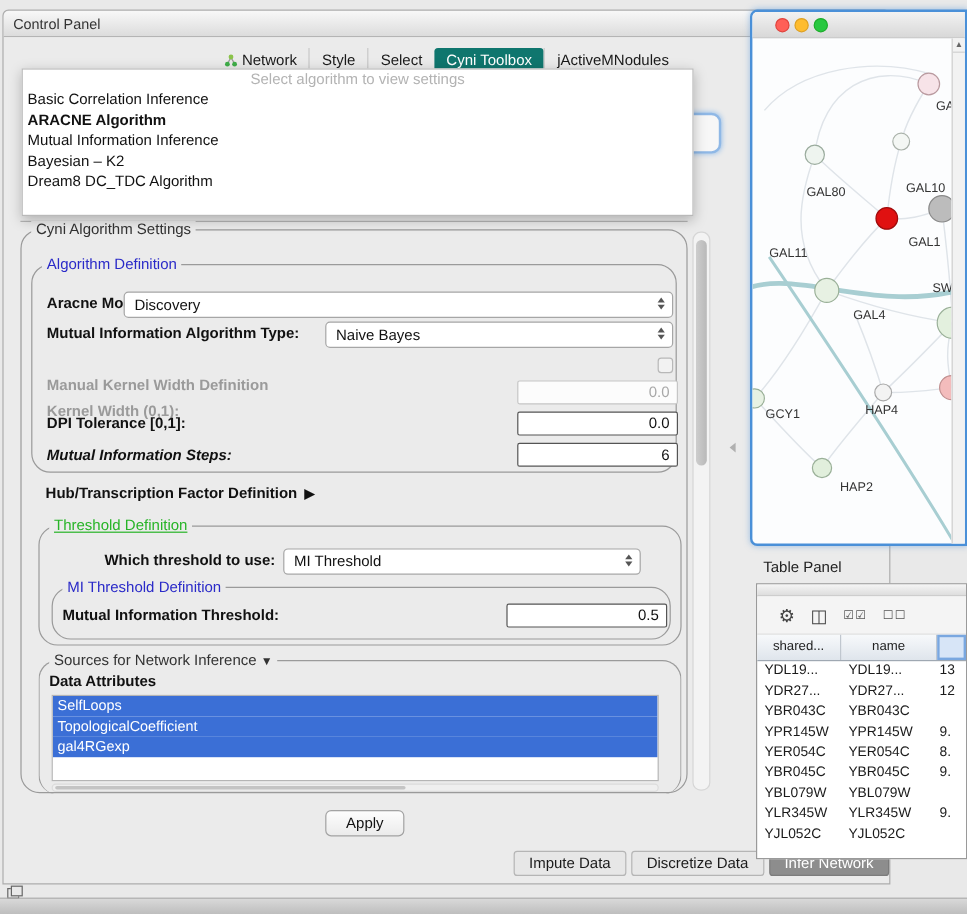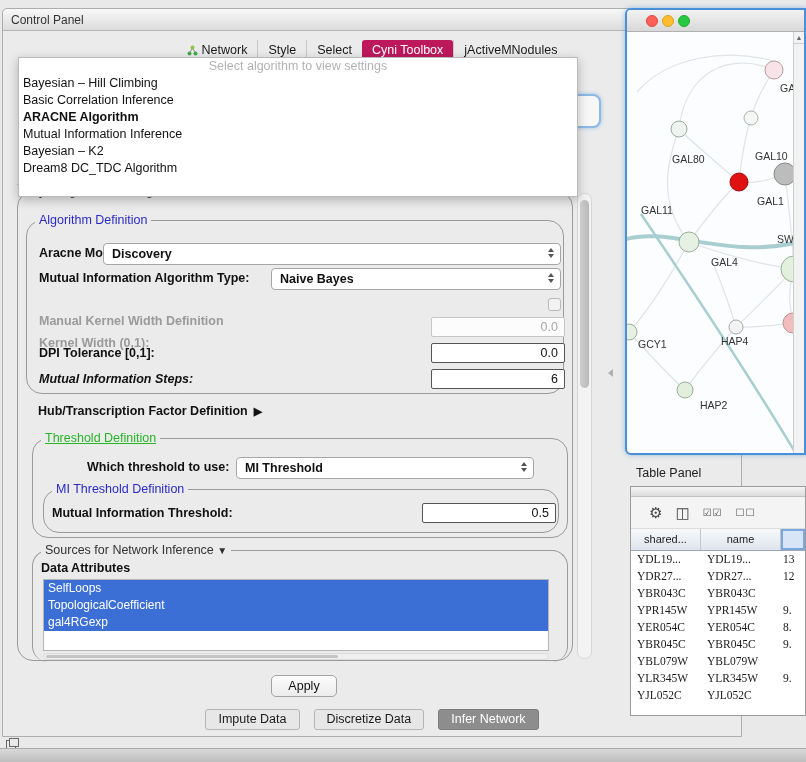--- a/index.html
+++ b/index.html
@@ -17,21 +17,21 @@
   .cp-window { position:absolute; left:2px; top:8px; width:740px; height:729px;
     background:#ebebeb; border:1px solid #adadad; border-radius:5px 5px 0 0; }
   .cp-close { position:absolute; right:8px; top:4px; font-size:11px; color:#222; cursor:default; }
   .cp-min { position:absolute; right:28px; top:7px; width:9px; height:8px; border:1px solid #555; }
 
   .cp-tabs { position:absolute; left:0; top:30px; width:100%; height:22px;
     display:flex; justify-content:center; align-items:center; }
   .cp-tab { padding:0 10px; height:20px; line-height:20px; font-size:12.5px; color:#1a1a1a;
     display:flex; align-items:center; gap:4px; }
   .cp-tab + .cp-tab { border-left:1px solid #c9c9c9; }
-  .cp-tab.active { background:#be185d; color:#fff; border-radius:3px; border-left:none; }
+  .cp-tab.active { background:#0f766e; color:#fff; border-radius:3px; border-left:none; }
 
   
   .hidden-group-line { position:absolute; left:14px; top:175px; width:556px; height:1px; background:#b5b5b5; }
   .focus-fragment { position:absolute; left:554px; top:85px; width:44px; height:34px;
     background:#f7f7f7; border:2px solid #8fb8e6; border-radius:8px; box-shadow:0 0 4px #9cc2ea; z-index:2; }
 
   
   .algo-popup { position:absolute; left:18px; top:57px; width:560px; background:#fff;
     border:1px solid #b9b9b9; box-shadow:0 3px 10px rgba(0,0,0,.25); z-index:30; padding-bottom:19px; }
   .algo-prompt { height:17px; line-height:17px; text-align:center; font-size:12.5px; color:#b3b3b3; }
@@ -48,21 +48,21 @@
   .settings-group { left:14px; top:182px; width:556px; height:470px; }
   .settings-scrollbar { position:absolute; left:574px; top:184px; width:15px; height:466px;
     background:#f3f3f3; border:1px solid #d6d6d6; border-radius:7px; }
   .settings-scrollbar .thumb { position:absolute; left:2px; top:6px; width:9px; height:188px;
     background:linear-gradient(90deg,#cdcdcd,#b9b9b9); border-radius:5px; }
 
   .lbl { position:absolute; font-size:12.5px; font-weight:bold; color:#111; white-space:nowrap; }
   .lbl-disabled { color:#9a9a9a;margin-top:16px; }
 
   .combo { position:absolute; height:22px; background:#fff; border:1px solid #a6a6a6; border-radius:4px;
-    font-size:12.5px; color:#111; line-height:20px; padding-left:8px;font-weight:bold; }
+    font-size:12.5px; color:#111; line-height:20px; padding-left:8px; }
   .combo .arrows { position:absolute; right:6px; top:4px; display:flex; flex-direction:column; align-items:center; }
   .combo .arr-up { width:0; height:0; border-left:3.5px solid transparent; border-right:3.5px solid transparent;
     border-bottom:4px solid #555; margin-bottom:2px; }
   .combo .arr-dn { width:0; height:0; border-left:3.5px solid transparent; border-right:3.5px solid transparent;
     border-top:4px solid #555; }
 
   .field { position:absolute; height:20px; background:#fff; border:1px solid #b5b5b5; border-radius:2px;
     font-size:12.5px; color:#111; line-height:18px; text-align:right; padding-right:6px; }
   .field-strong { border:1.5px solid #555; }
   .field-disabled { color:#a8a8a8; border-color:#c6c6c6; background:#fcfcfc; }
@@ -75,21 +75,21 @@
   .attr-list { position:absolute; background:#fff; border:1px solid #b5b5b5; overflow:hidden; }
   .attr-item { height:17px; line-height:17px; padding-left:4px; font-size:12px; color:#fff; background:#3b6fd6; }
   .attr-hscroll { position:absolute; height:7px; background:#efefef; border:1px solid #dcdcdc; border-radius:4px; }
   .attr-hscroll .thumb { position:absolute; left:2px; top:1px; width:58%; height:3px; background:#c4c4c4; border-radius:2px; }
 
   .apply-btn { position:absolute; left:268px; top:666px; width:66px; height:22px;
     background:linear-gradient(#fdfdfd,#ebebeb); border:1px solid #a3a3a3; border-radius:5px;
     font-size:12.5px; color:#111; font-family:"Liberation Sans",sans-serif; }
 
   .bottom-tabs { position:absolute; left:0; top:700px; width:100%; height:22px;
-    display:flex; justify-content:center; gap:14px; }
+    display:flex; justify-content:flex-end; gap:4px; }
   .btab { height:21px; line-height:19px; padding:0 12px; font-size:12.5px; color:#1a1a1a;
     background:#e7e7e7; border:1px solid #b5b5b5; border-radius:3px; }
   .btab.active { background:#8d8d8d; color:#fff; border-color:#7c7c7c; }
 
   
   .net-window { position:absolute; left:625px; top:8px; width:181px; height:447px;
     border:2px solid #4a90d8; border-radius:6px 0 0 6px; background:#fcfdfe; box-shadow:0 0 5px rgba(74,144,216,.5); }
   .net-titlebar { position:absolute; left:0; top:0; right:0; height:22px;
     background:linear-gradient(#f2f2f2,#d8d8d8); border-bottom:1px solid #b0b0b0; border-radius:4px 0 0 0; }
   .traffic { position:absolute; top:5px; width:12px; height:12px; border-radius:50%; }
@@ -110,21 +110,21 @@
   .tw-toolbar { height:32px; background:#f4f4f4; border-bottom:1px solid #dcdcdc;
     display:flex; align-items:center; gap:13px; padding-left:18px; }
   .tw-icon { font-size:15px; color:#444; }
   .tw-icon.small { font-size:10px; letter-spacing:1px; color:#555; }
   .tw-header { height:22px; display:flex; background:linear-gradient(#f7f9fb,#dfe5ec); border-bottom:1px solid #9fa8b2; }
   .tw-hcell { font-size:11px; color:#222; line-height:21px; text-align:center; border-right:1px solid #c0c7cf; }
   .tw-hcell.c1 { width:70px; } .tw-hcell.c2 { width:80px; }
   .tw-hcell.c3 { flex:1; background:#d7e5f7; border:2px solid #79a7e0; }
   .tw-rows { overflow:hidden; }
   .tw-row { height:17px; display:flex; }
-  .tw-cell { font-size:11.5px; color:#1a1a1a; line-height:17px; white-space:nowrap; overflow:hidden;font-family:Liberation Serif, serif; }
+  .tw-cell { font-size:11.5px; color:#1a1a1a; line-height:17px; white-space:nowrap; overflow:hidden; }
   .tw-cell.c1 { width:70px; padding-left:6px; } .tw-cell.c2 { width:80px; padding-left:6px; }
   .tw-cell.c3 { flex:1; padding-left:2px; }
 
   
   .bottom-strip { position:absolute; left:0; top:748px; width:806px; height:14px;
     background:linear-gradient(#d9d9d9,#bdbdbd); border-top:1px solid #ababab; }
   .restore-icon { position:absolute; left:6px; top:740px; width:10px; height:9px; border:1px solid #666; background:#e9e9e9; }
   .restore-icon::after { content:""; position:absolute; left:2px; top:-3px; width:8px; height:7px;
     border:1px solid #666; background:#e9e9e9; }
   .splitter-arrow { position:absolute; left:608px; top:369px; width:0; height:0;
@@ -259,21 +259,20 @@
 
     <div class="bottom-tabs">
       <div class="btab">Impute Data</div>
       <div class="btab">Discretize Data</div>
       <div class="btab active">Infer Network</div>
     </div>
   </div>
 
   <div class="algo-popup">
     <div class="algo-prompt">Select algorithm to view settings</div>
-    <div class="algo-item">Bayesian – Hill Climbing</div>
     <div class="algo-item">Basic Correlation Inference</div>
     <div class="algo-item selected">ARACNE Algorithm</div>
     <div class="algo-item">Mutual Information Inference</div>
     <div class="algo-item">Bayesian – K2</div>
     <div class="algo-item">Dream8 DC_TDC Algorithm</div>
   </div>
 
   <div class="splitter-arrow"></div>
 
   <div class="net-window">

